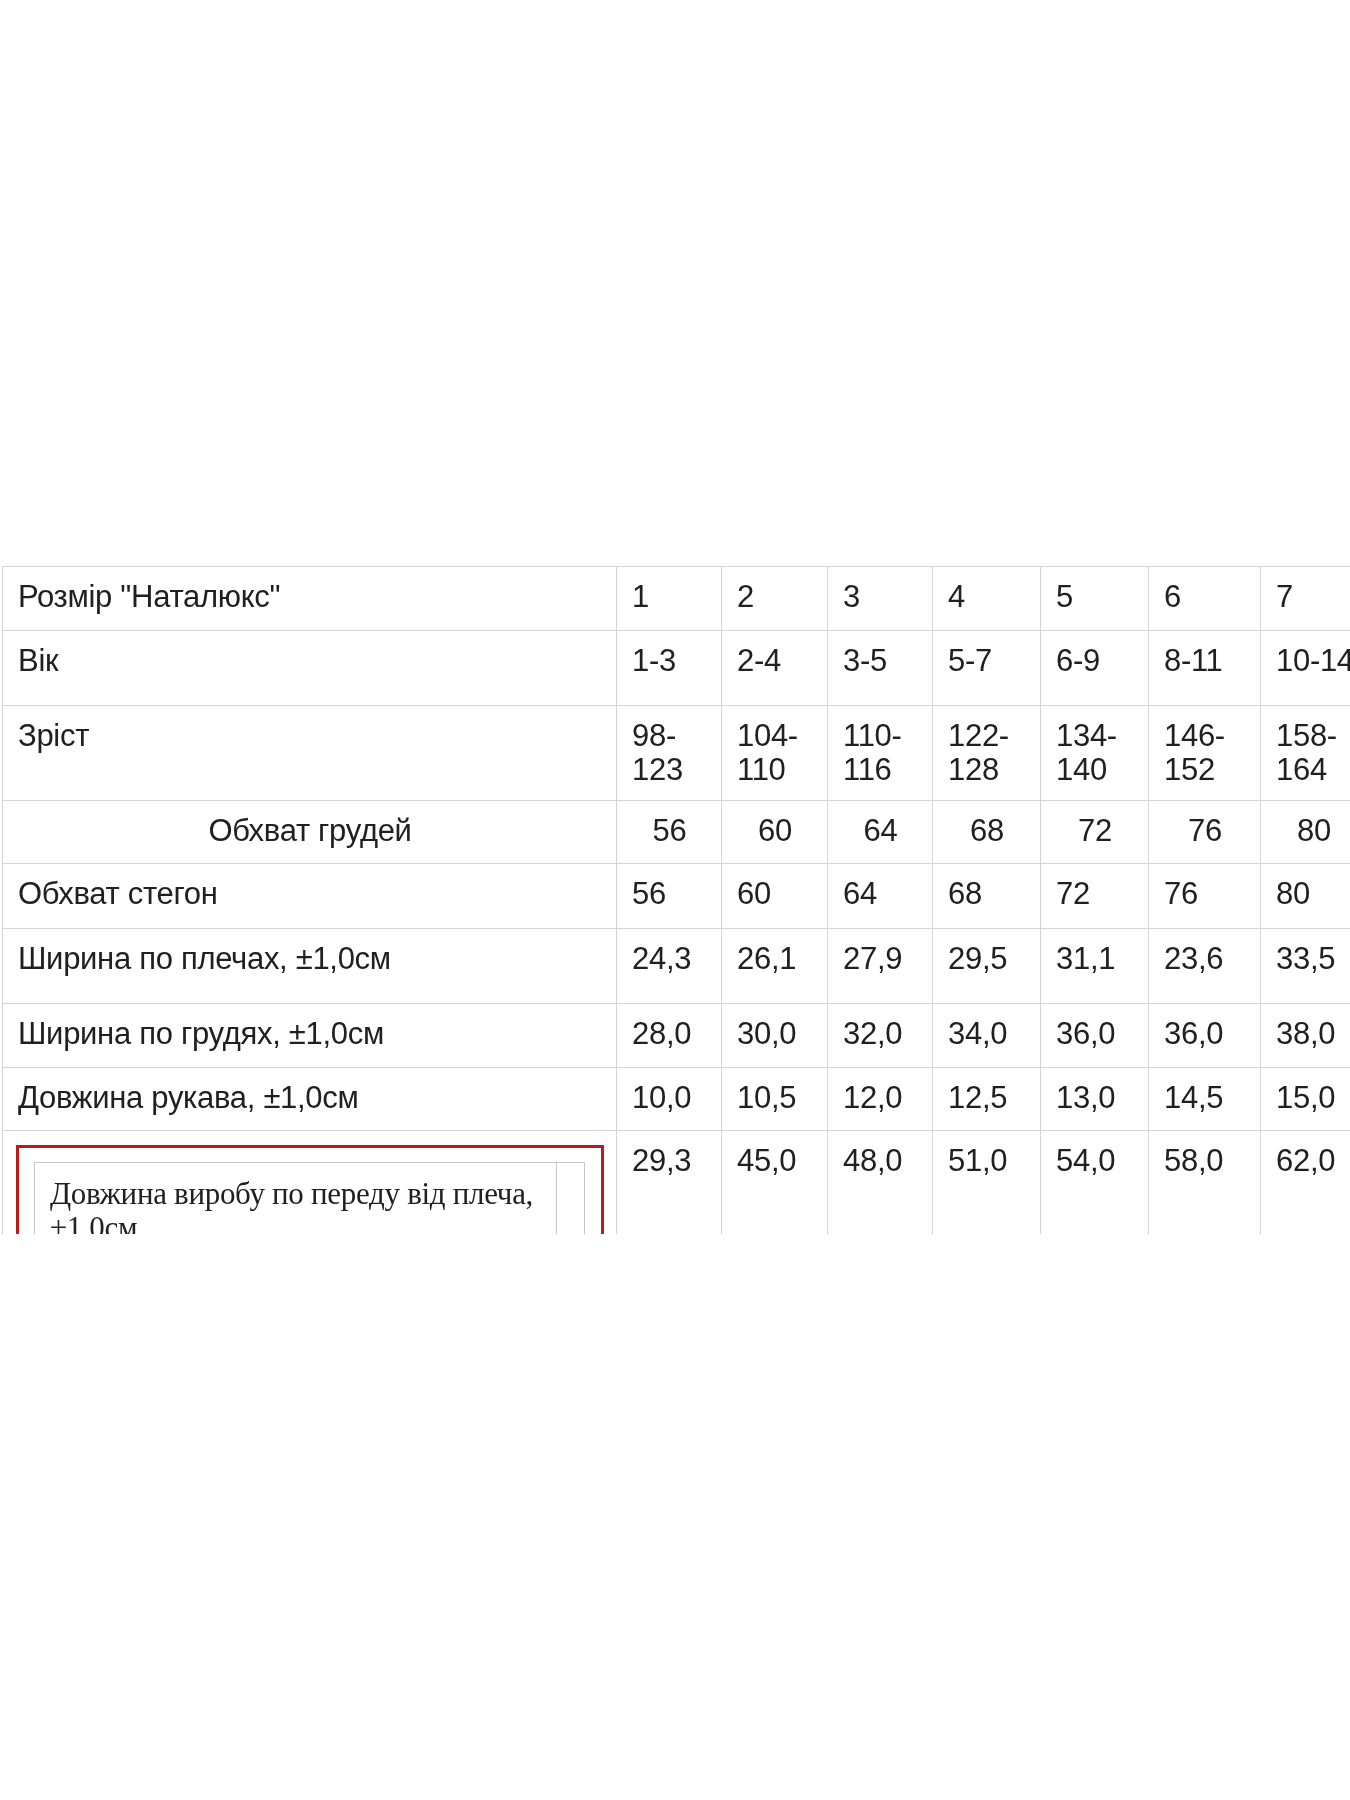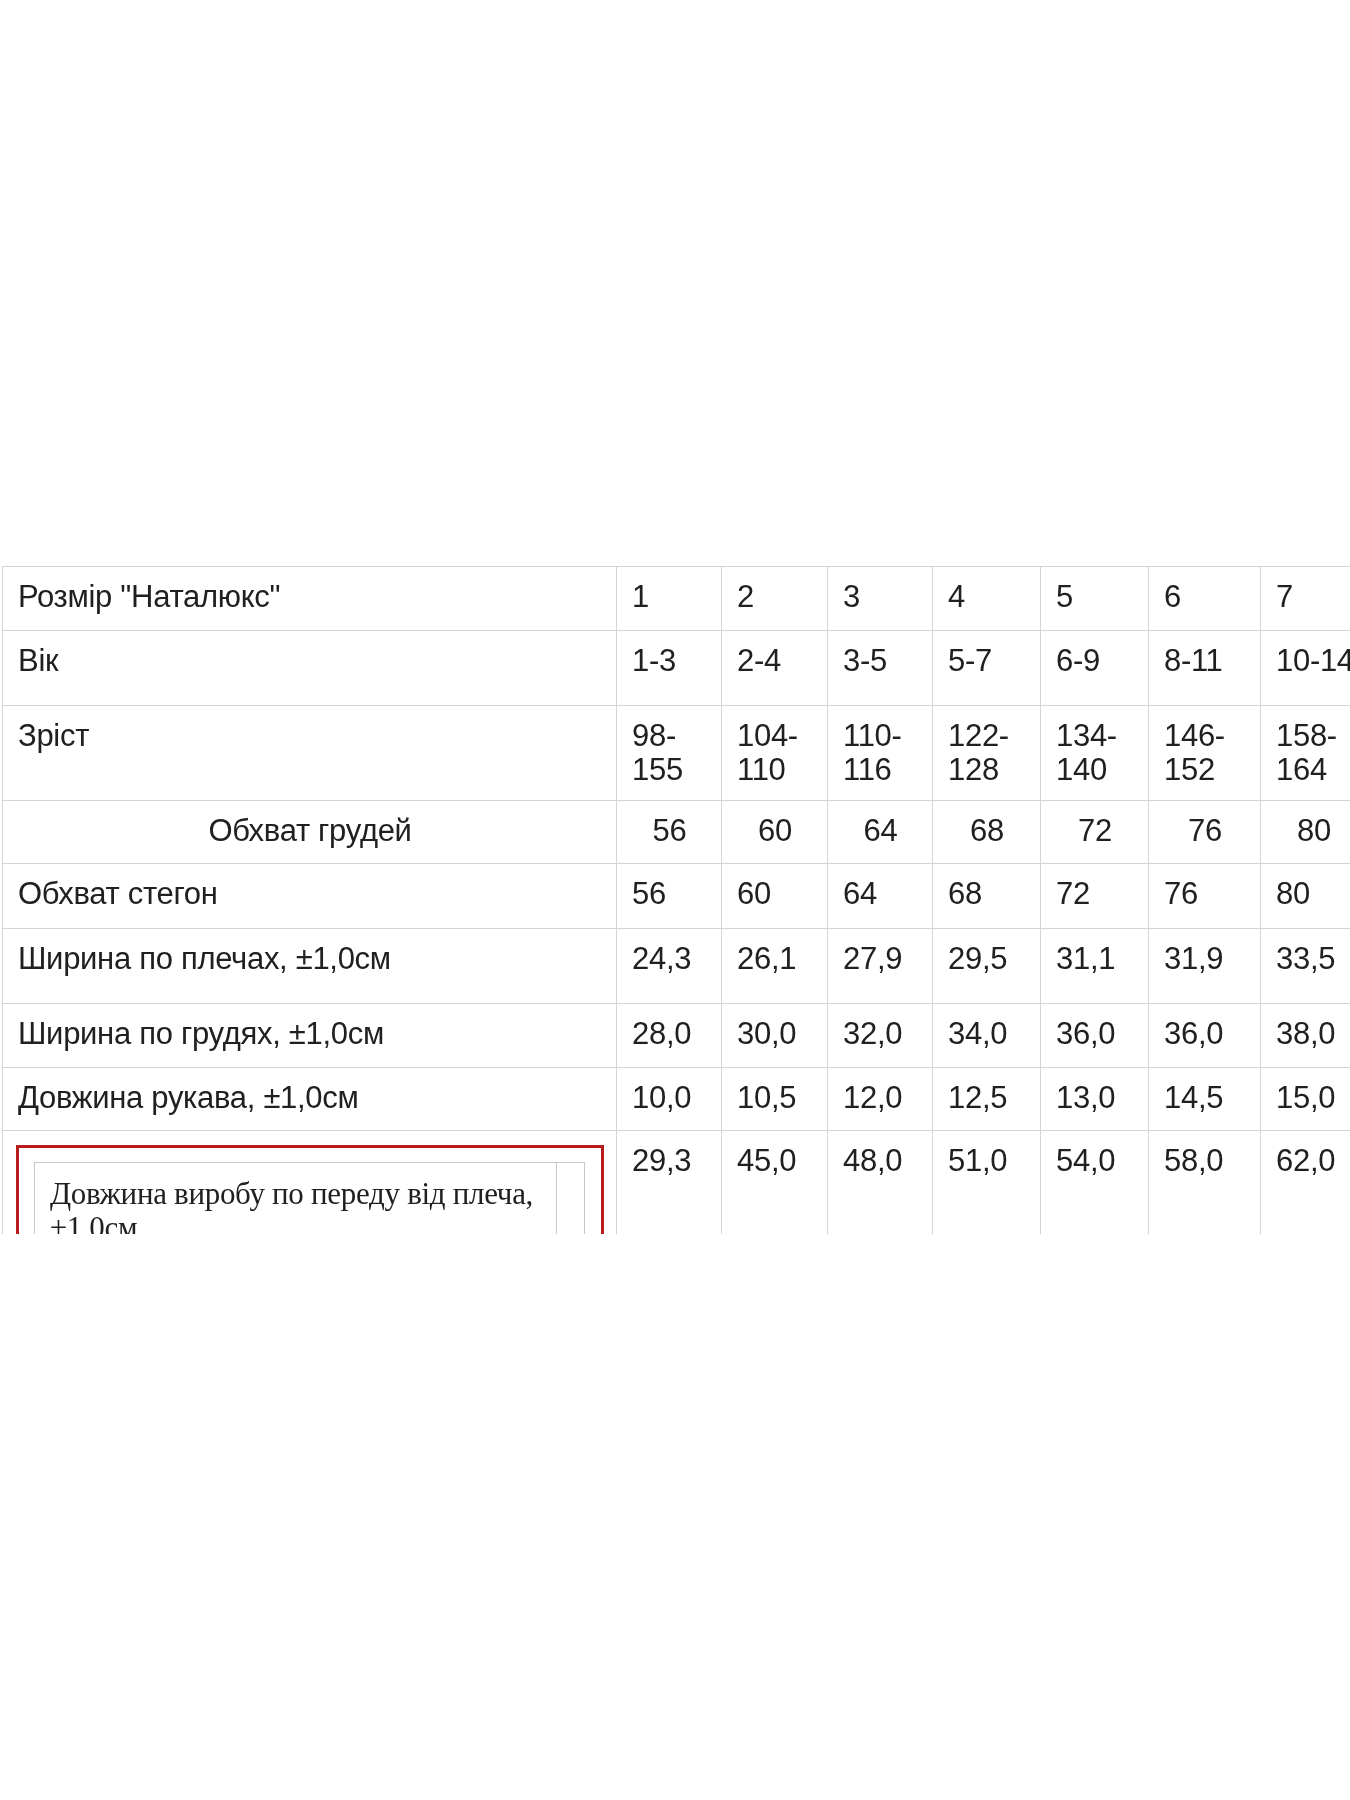--- a/index.html
+++ b/index.html
@@ -117,21 +117,21 @@
           <td class="value-cell">2-4</td>
           <td class="value-cell">3-5</td>
           <td class="value-cell">5-7</td>
           <td class="value-cell">6-9</td>
           <td class="value-cell">8-11</td>
           <td class="value-cell">10-14</td>
         </tr>
         <tr>
           <td class="label-cell"><span>Зріст</span></td>
           <td class="value-cell">98-
-155</td>
+123</td>
           <td class="value-cell">104-
 110</td>
           <td class="value-cell">110-
 116</td>
           <td class="value-cell">122-
 128</td>
           <td class="value-cell">134-
 140</td>
           <td class="value-cell">146-
 152</td>
@@ -158,21 +158,21 @@
           <td class="value-cell">76</td>
           <td class="value-cell">80</td>
         </tr>
         <tr>
           <td class="label-cell"><span>Ширина по плечах, ±1,0см</span></td>
           <td class="value-cell">24,3</td>
           <td class="value-cell">26,1</td>
           <td class="value-cell">27,9</td>
           <td class="value-cell">29,5</td>
           <td class="value-cell">31,1</td>
-          <td class="value-cell">31,9</td>
+          <td class="value-cell">23,6</td>
           <td class="value-cell">33,5</td>
         </tr>
         <tr>
           <td class="label-cell"><span>Ширина по грудях, ±1,0см</span></td>
           <td class="value-cell">28,0</td>
           <td class="value-cell">30,0</td>
           <td class="value-cell">32,0</td>
           <td class="value-cell">34,0</td>
           <td class="value-cell">36,0</td>
           <td class="value-cell">36,0</td>

